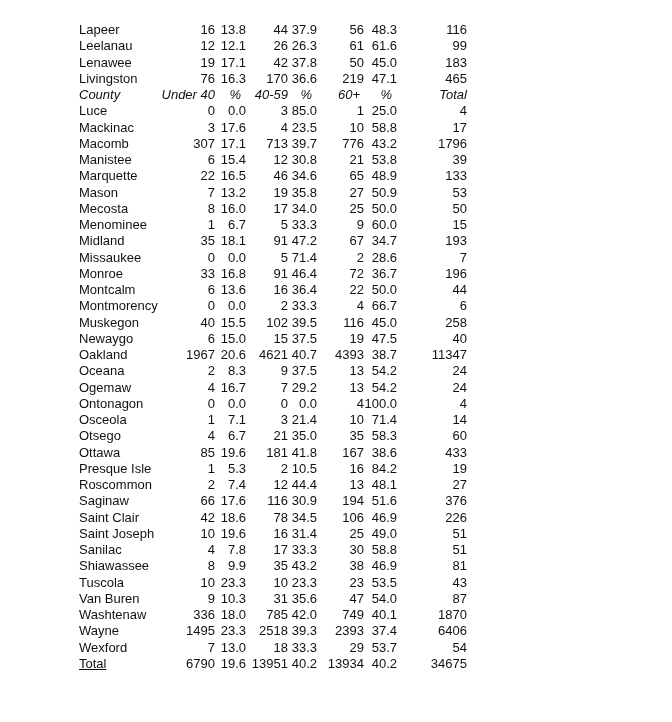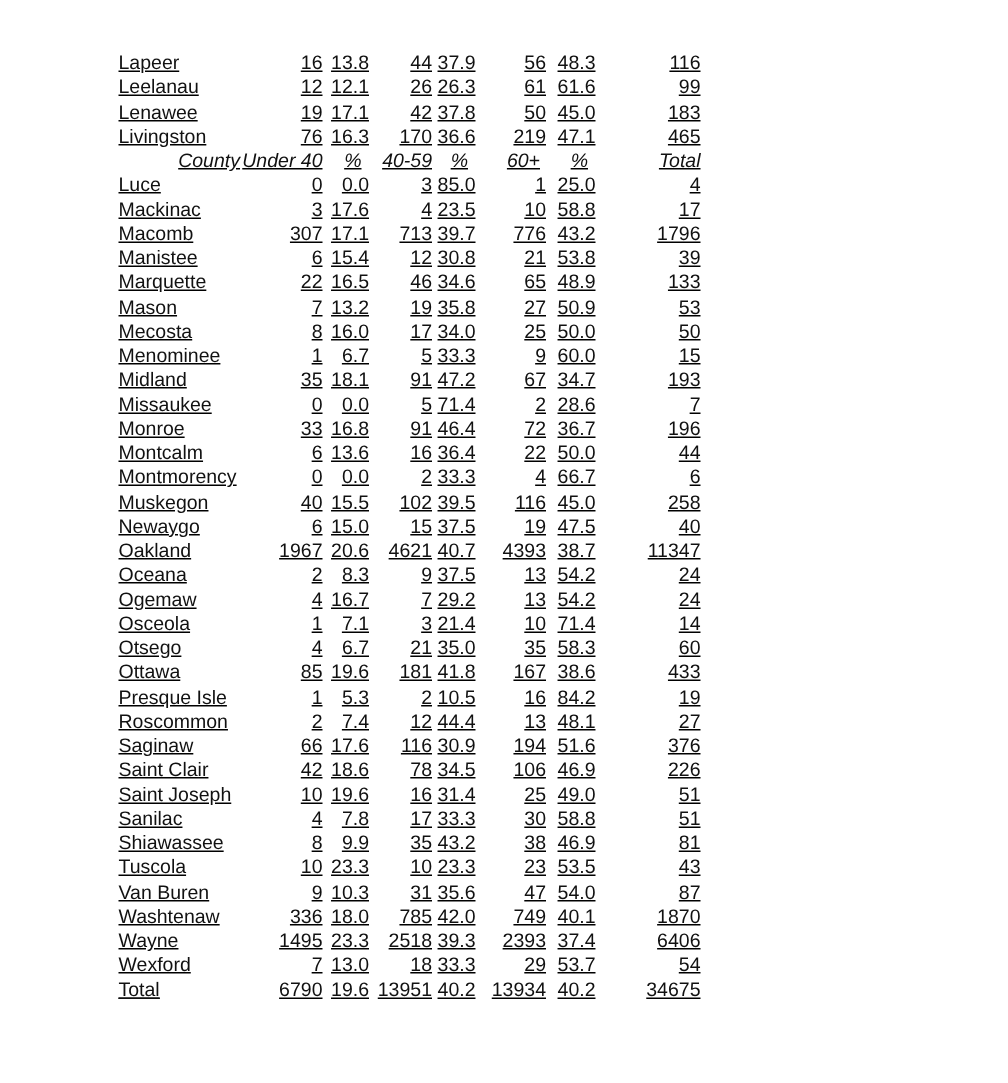--- a/index.html
+++ b/index.html
@@ -10,42 +10,40 @@
   body {
     width: 672px;
     height: 722px;
     position: relative;
     overflow: hidden;
     font-family: "Liberation Sans", "DejaVu Sans", sans-serif;
   }
   .table-wrap {
     position: absolute;
     left: 79px;
-    top: 34px;
-    text-decoration: underline;
+    top: 22px;
   }
   table.county-table {
     border-collapse: collapse;
     table-layout: fixed;
     width: 388px;
   }
   table.county-table td {
     font-size: 13px;
     line-height: 16.25px;
     height: 16.25px;
     padding: 0;
     color: #111111;
     white-space: nowrap;
     overflow: visible;
   }
   td.c-county { text-align: left; }
   td.c-num { text-align: right; }
   tr.header-row td {
     font-style: italic;
-    text-align: right;
   }
   
   tr.header-row td:nth-child(3),
   tr.header-row td:nth-child(5),
   tr.header-row td:nth-child(7) { padding-right: 5px; }
   tr.header-row td:nth-child(6) { padding-right: 4px; }
   tr.total-row td:first-child { text-decoration: underline; }
 </style>
 </head>
 <body>
@@ -287,20 +285,30 @@
     <td class="c-county">Ogemaw</td>
     <td class="c-num">4</td>
     <td class="c-num">16.7</td>
     <td class="c-num">7</td>
     <td class="c-num">29.2</td>
     <td class="c-num">13</td>
     <td class="c-num">54.2</td>
     <td class="c-num">24</td>
   </tr>
         <tr>
+    <td class="c-county">Ontonagon</td>
+    <td class="c-num">0</td>
+    <td class="c-num">0.0</td>
+    <td class="c-num">0</td>
+    <td class="c-num">0.0</td>
+    <td class="c-num">4</td>
+    <td class="c-num">100.0</td>
+    <td class="c-num">4</td>
+  </tr>
+        <tr>
     <td class="c-county">Osceola</td>
     <td class="c-num">1</td>
     <td class="c-num">7.1</td>
     <td class="c-num">3</td>
     <td class="c-num">21.4</td>
     <td class="c-num">10</td>
     <td class="c-num">71.4</td>
     <td class="c-num">14</td>
   </tr>
         <tr>

